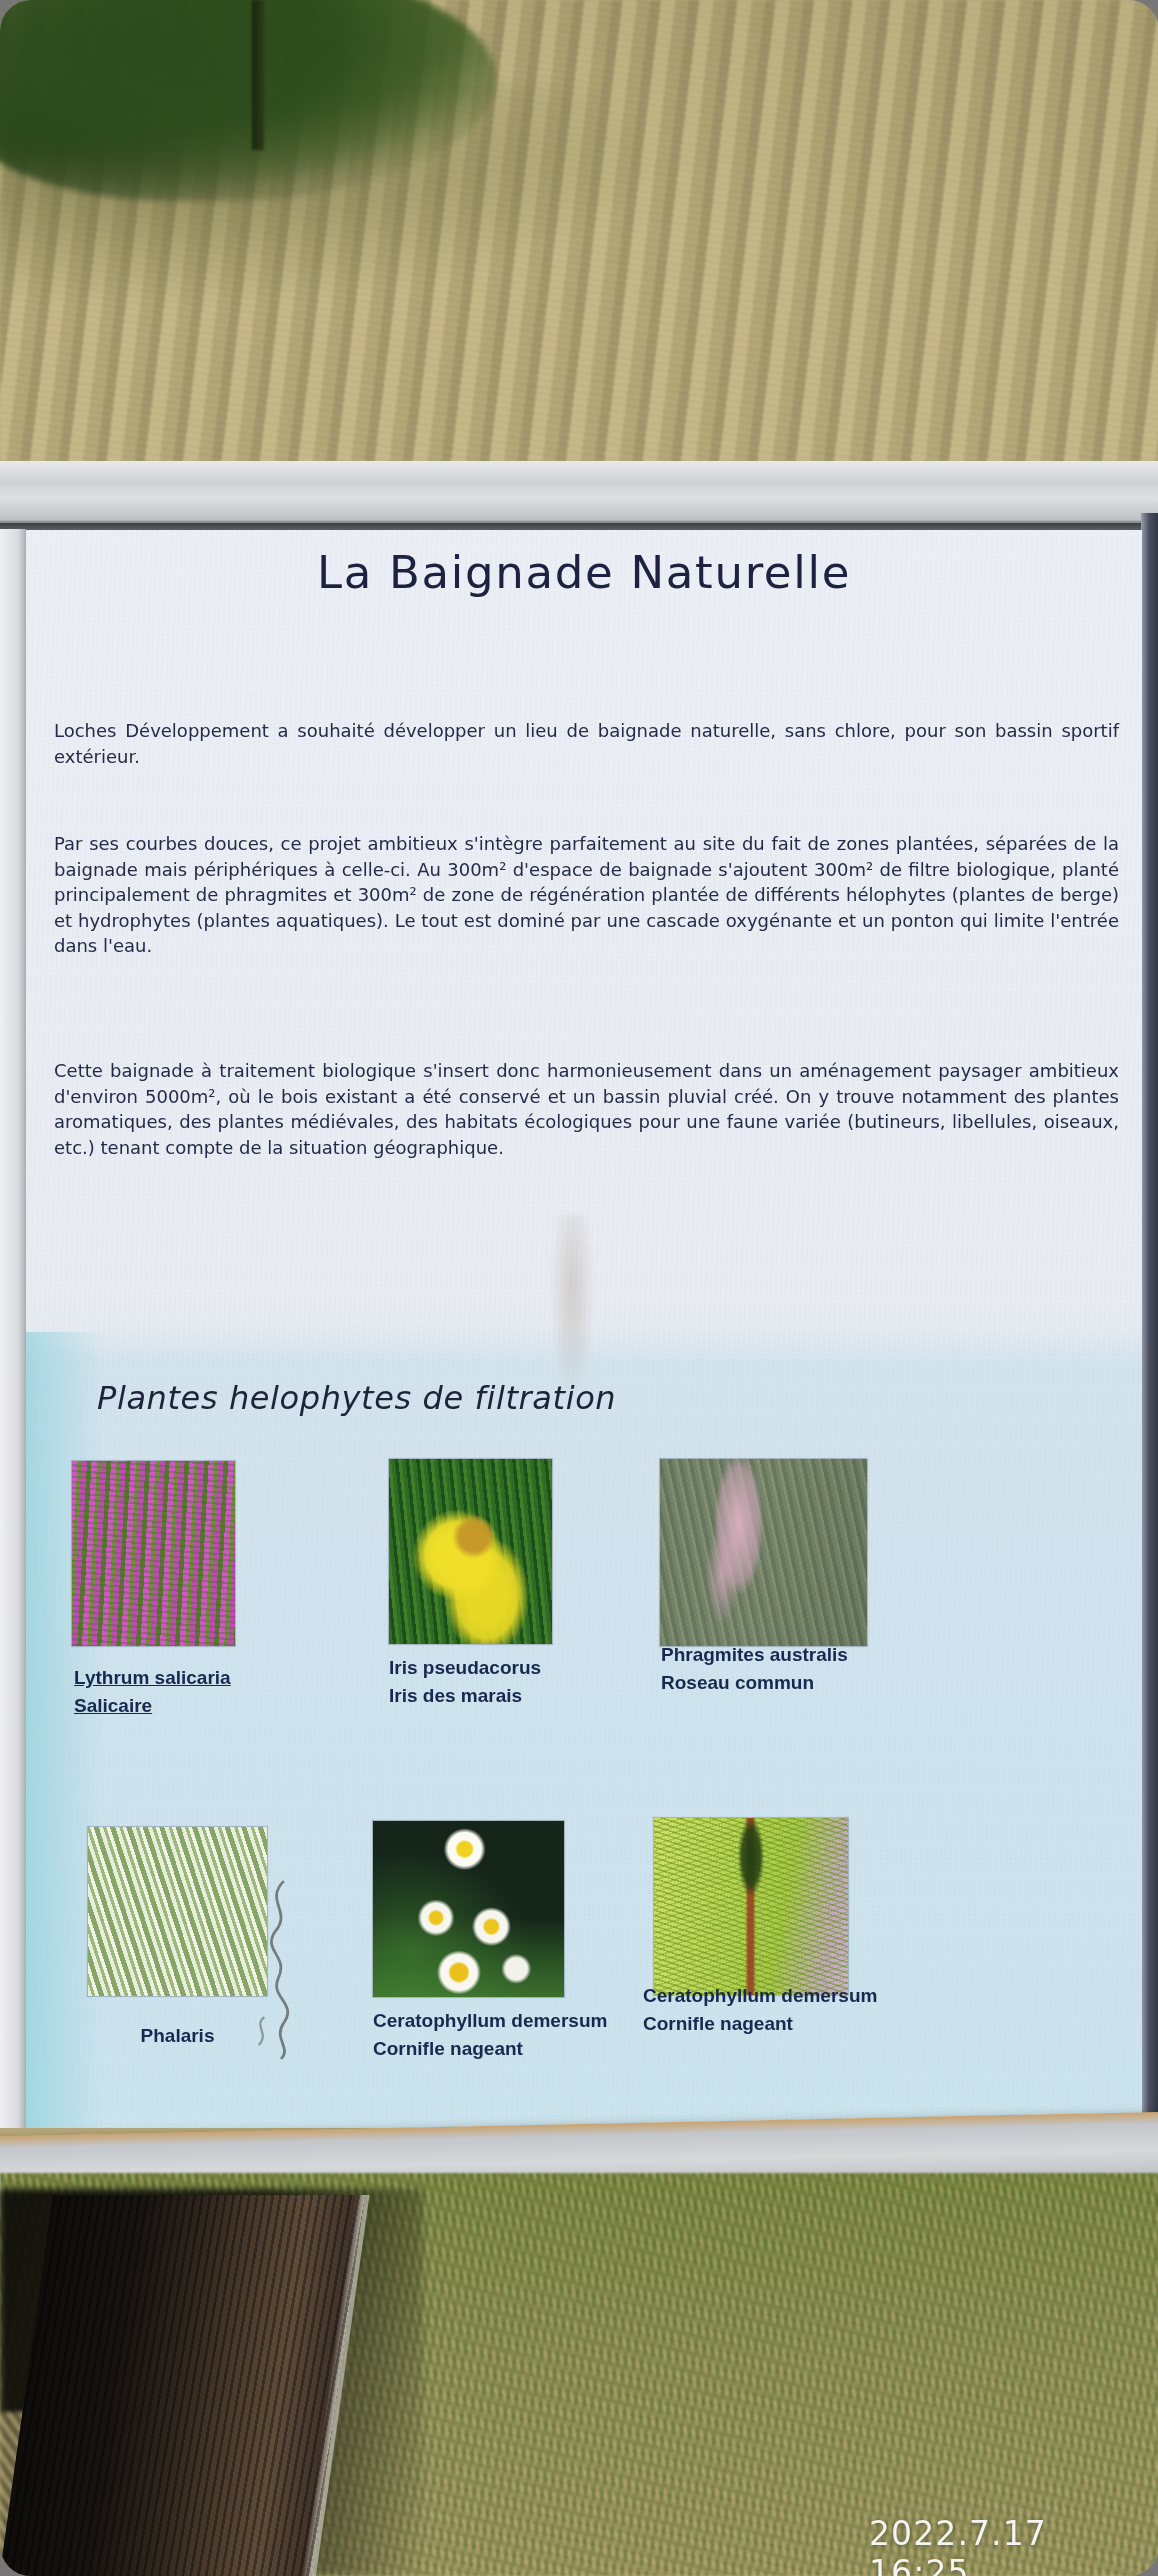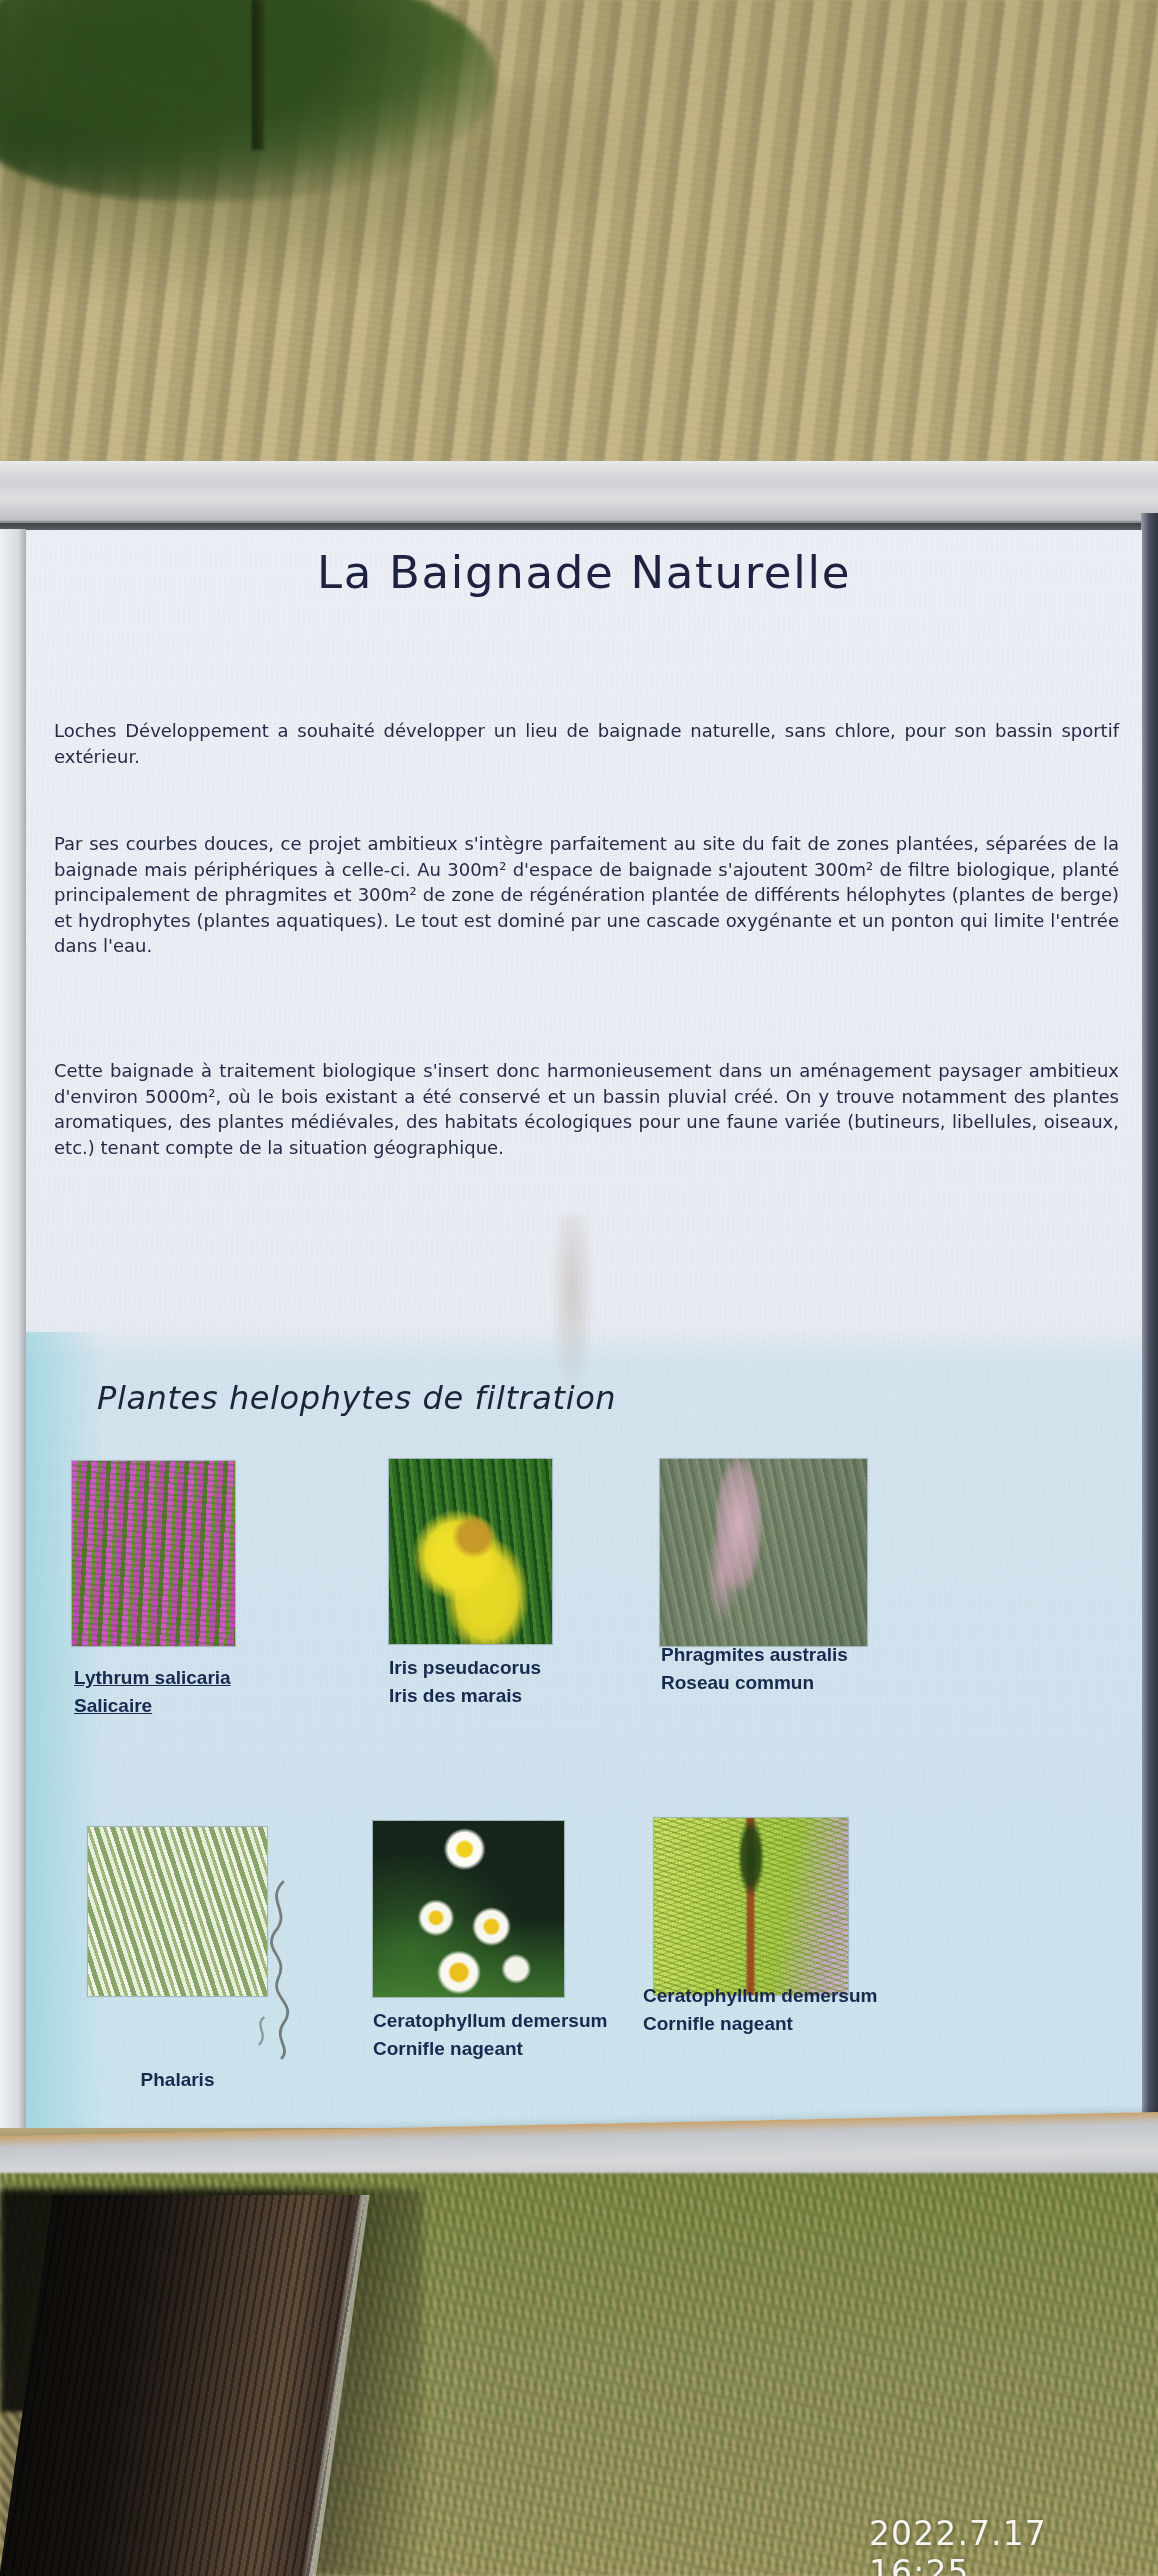--- a/index.html
+++ b/index.html
@@ -1,18 +1,18 @@
 <!DOCTYPE html>
 <html style="font-size:9px"><head>
 <meta charset="utf-8">
 <style>
   html,body{margin:0;padding:0;background:#777;}
   .scene{
     position:relative;width:1159px;height:2576px;overflow:hidden;
-    font-family:"DejaVu Sans",sans-serif;background:#b7a97c;
+    font-family:"DejaVu Sans",sans-serif;background:#b7a97c;border-radius:31px;
   }
   
   .top-grass{position:absolute;left:0;top:0;width:1159px;height:535px;
     background:
       repeating-linear-gradient(97deg, rgba(143,134,92,.55) 0 10px, rgba(205,192,142,.55) 10px 24.5px, rgba(172,160,110,.5) 24.5px 38px),
       repeating-linear-gradient(8deg, rgba(118,112,68,.28) 0 1.7px, transparent 1.7px 6.7px),
       linear-gradient(180deg,#a99c72 0%,#bcae80 45%,#c0b286 100%);
     filter:blur(1.1px);}
   .top-grass-shade{position:absolute;left:0;top:84px;width:696px;height:234px;
     background:radial-gradient(ellipse at 22% 30%, rgba(90,95,50,.55), transparent 65%);filter:blur(4.5px);}
@@ -103,21 +103,21 @@
       radial-gradient(ellipse 16.7px 50px at 50% 22%, #234012 0%, rgba(35,64,18,.85) 55%, transparent 80%),
       linear-gradient(90deg, transparent 47%, rgba(150,60,30,.85) 48.5% 51%, transparent 52.5%),
       repeating-linear-gradient(18deg, rgba(100,140,25,.5) 0 1.7px, transparent 1.7px 5px),
       repeating-linear-gradient(-18deg, rgba(120,160,35,.4) 0 1.7px, transparent 1.7px 5.6px),
       linear-gradient(100deg,#cfe06a 0%,#b5d152 45%,#a8c948 65%,#c3a8c2 88%,#cdb4cc 100%);}
   .plant-label{position:absolute;font-family:"Liberation Sans",sans-serif;font-weight:700;
     font-size:19px;line-height:1.45;color:#17294e;white-space:nowrap;}
   .lb1{left:48px;top:1134px;text-decoration:underline;}
   .lb2{left:363px;top:1124px;}
   .lb3{left:635px;top:1111px;}
-  .lb4{left:62px;top:1536px;width:179px;text-align:center;}
+  .lb4{left:62px;top:1492px;width:179px;text-align:center;}
   .lb5{left:347px;top:1477px;}
   .lb6{left:617px;top:1452px;}
   .squiggle{position:absolute;left:205px;top:1348px;opacity:.8;}
   
   .bottom-grass{position:absolute;left:0;top:2173px;width:1159px;height:403px;
     background:
       repeating-linear-gradient(100deg, rgba(60,95,30,.40) 0 3.3px, transparent 3.3px 8.4px),
       repeating-linear-gradient(75deg, rgba(225,205,145,.45) 0 2.2px, transparent 2.2px 7.2px),
       repeating-linear-gradient(12deg, rgba(90,110,45,.30) 0 2.8px, transparent 2.8px 9px),
       linear-gradient(180deg,#77813f 0%,#8c8a57 45%,#a09463 100%);

